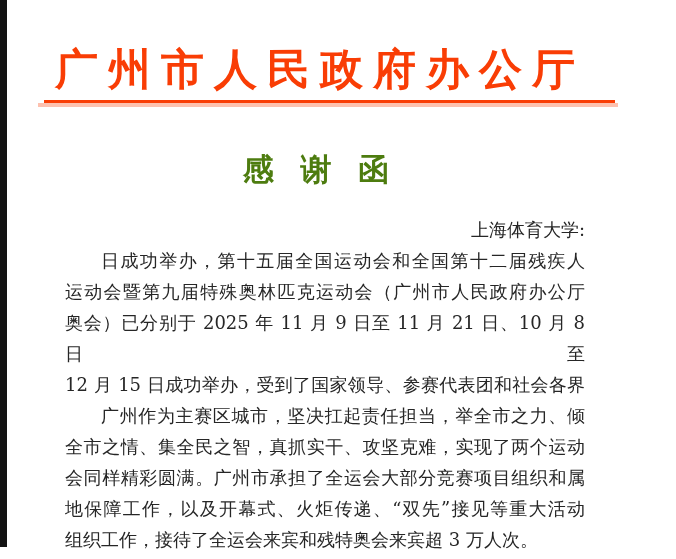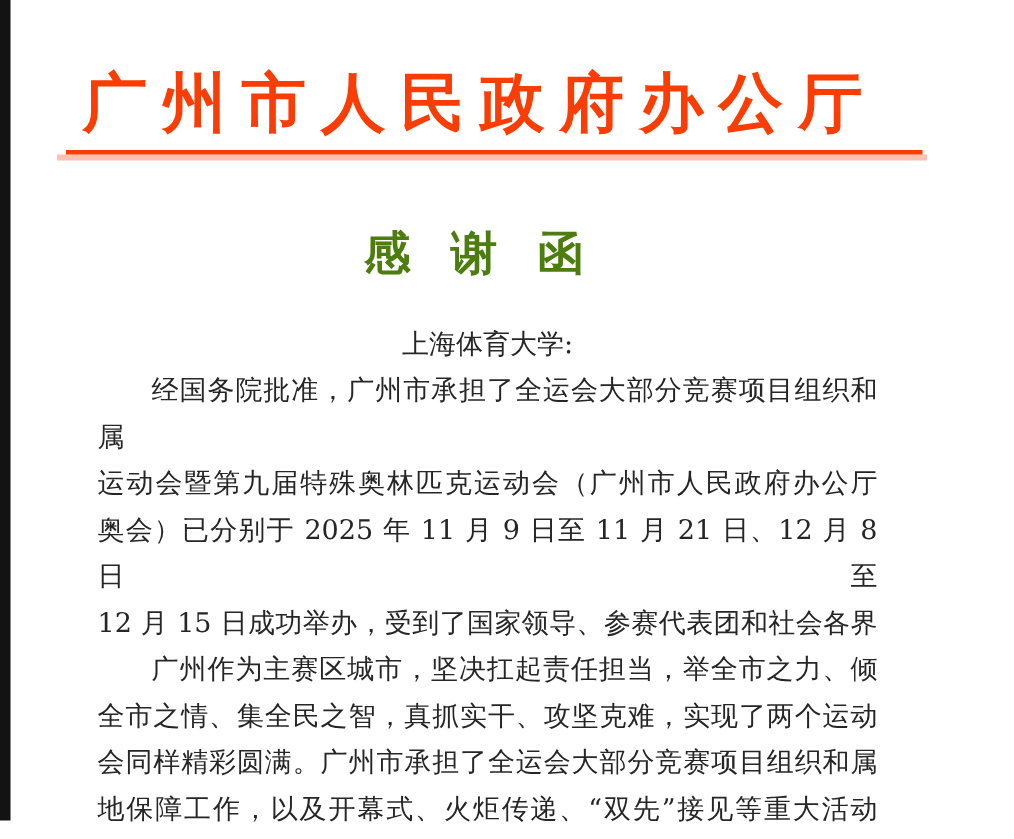--- a/index.html
+++ b/index.html
@@ -55,21 +55,21 @@
   }
   .body-block {
     position: absolute;
     left: 65px; top: 214px;
     width: 520px;
     font-size: 18px;
     line-height: 31px;
     color: #262626;
   }
   .salutation {
-    text-align: center;
+    text-align: right;
   }
   .para-line {
     text-align: justify;
     text-align-last: justify;
   }
   .para-line.indent { text-indent: 2em; }
   .para-line.last-line {
     text-align: left;
     text-align-last: left;
   }
@@ -84,23 +84,23 @@
   <div class="letterhead">广州市人民政府办公厅</div>
 
   <div class="red-rule"></div>
   <div class="red-rule-shadow"></div>
 
   <div class="doc-title">感  谢  函</div>
 
   <div class="body-block">
     <div class="salutation">上海体育大学:</div>
     <div id="paragraphs">
-        <div class="para-line indent">经国务院批准，广州市承担了全运会大部分竞赛项目组织和属</div>
+        <div class="para-line indent">日成功举办，第十五届全国运动会和全国第十二届残疾人</div>
         <div class="para-line">运动会暨第九届特殊奥林匹克运动会（广州市人民政府办公厅</div>
-        <div class="para-line">奥会）已分别于 2025 年 11 月 9 日至 11 月 21 日、12 月 8 日至</div>
+        <div class="para-line">奥会）已分别于 2025 年 11 月 9 日至 11 月 21 日、10 月 8 日至</div>
         <div class="para-line">12 月 15 日成功举办，受到了国家领导、参赛代表团和社会各界</div>
         <div class="para-line indent">广州作为主赛区城市，坚决扛起责任担当，举全市之力、倾</div>
         <div class="para-line">全市之情、集全民之智，真抓实干、攻坚克难，实现了两个运动</div>
         <div class="para-line">会同样精彩圆满。广州市承担了全运会大部分竞赛项目组织和属</div>
         <div class="para-line">地保障工作，以及开幕式、火炬传递、“双先”接见等重大活动</div>
         <div class="para-line last-line">组织工作，接待了全运会来宾和残特奥会来宾超 3 万人次。</div>
       </div>
   </div>
 
 </div>

